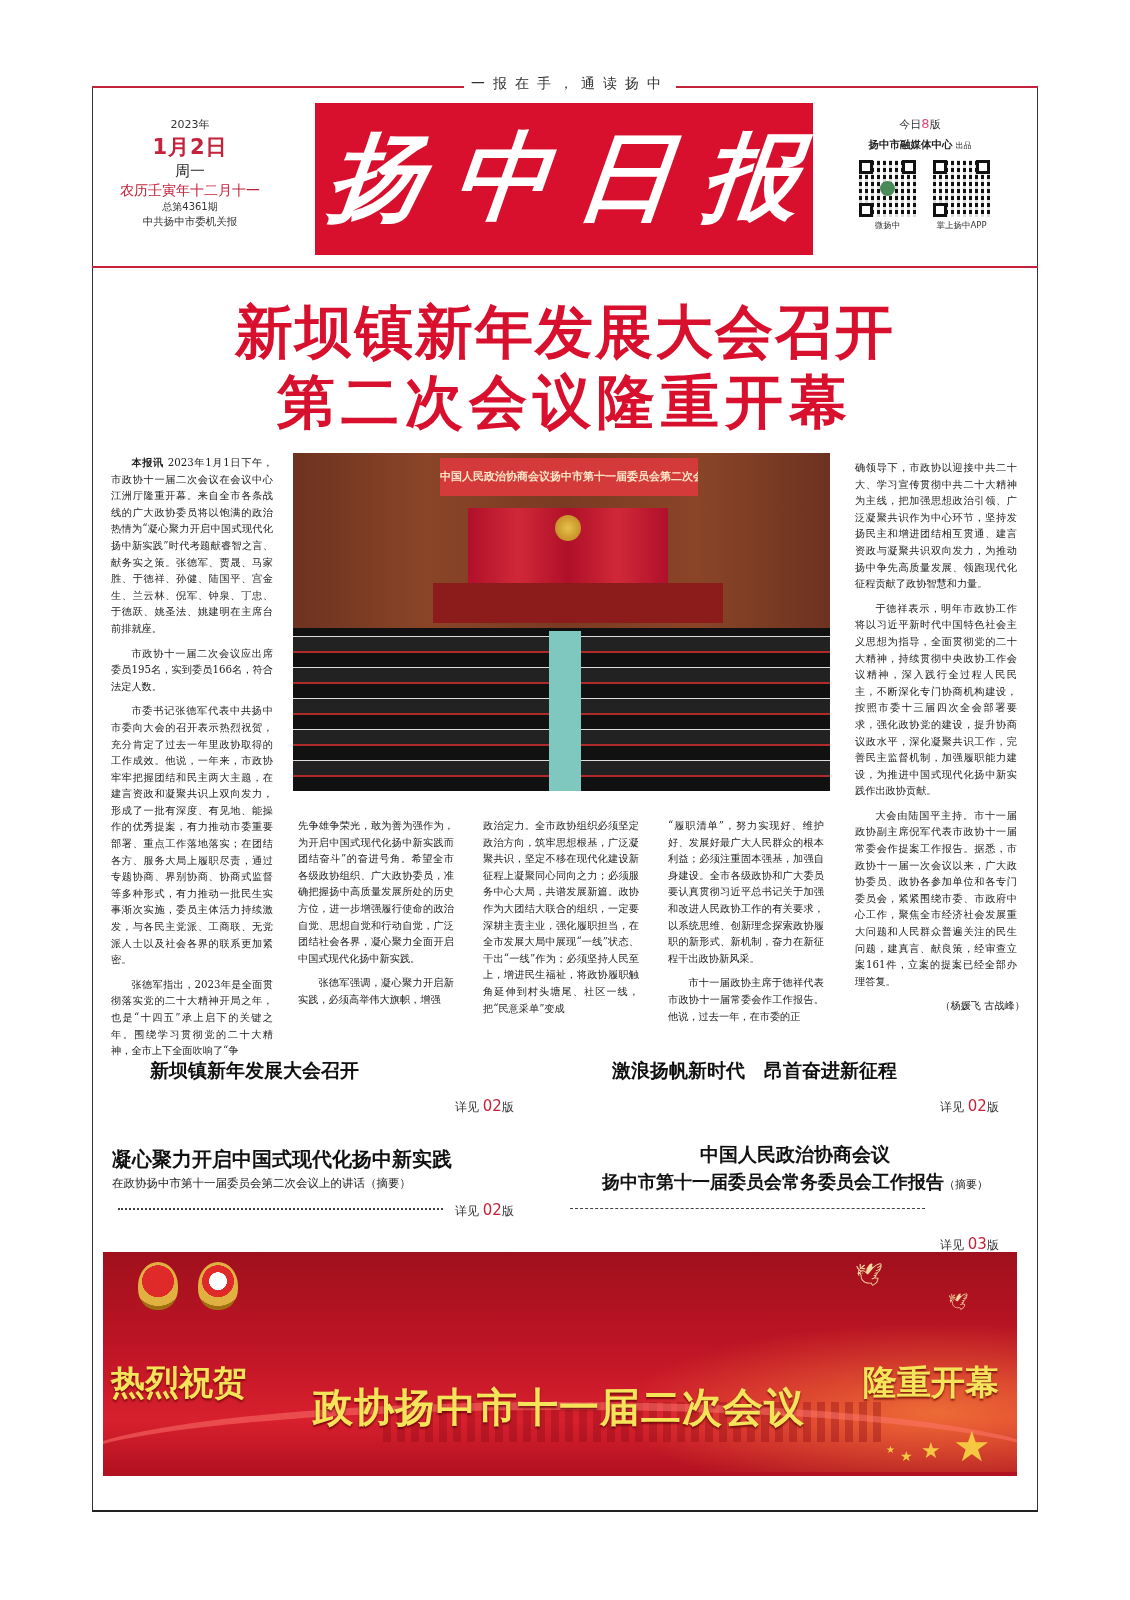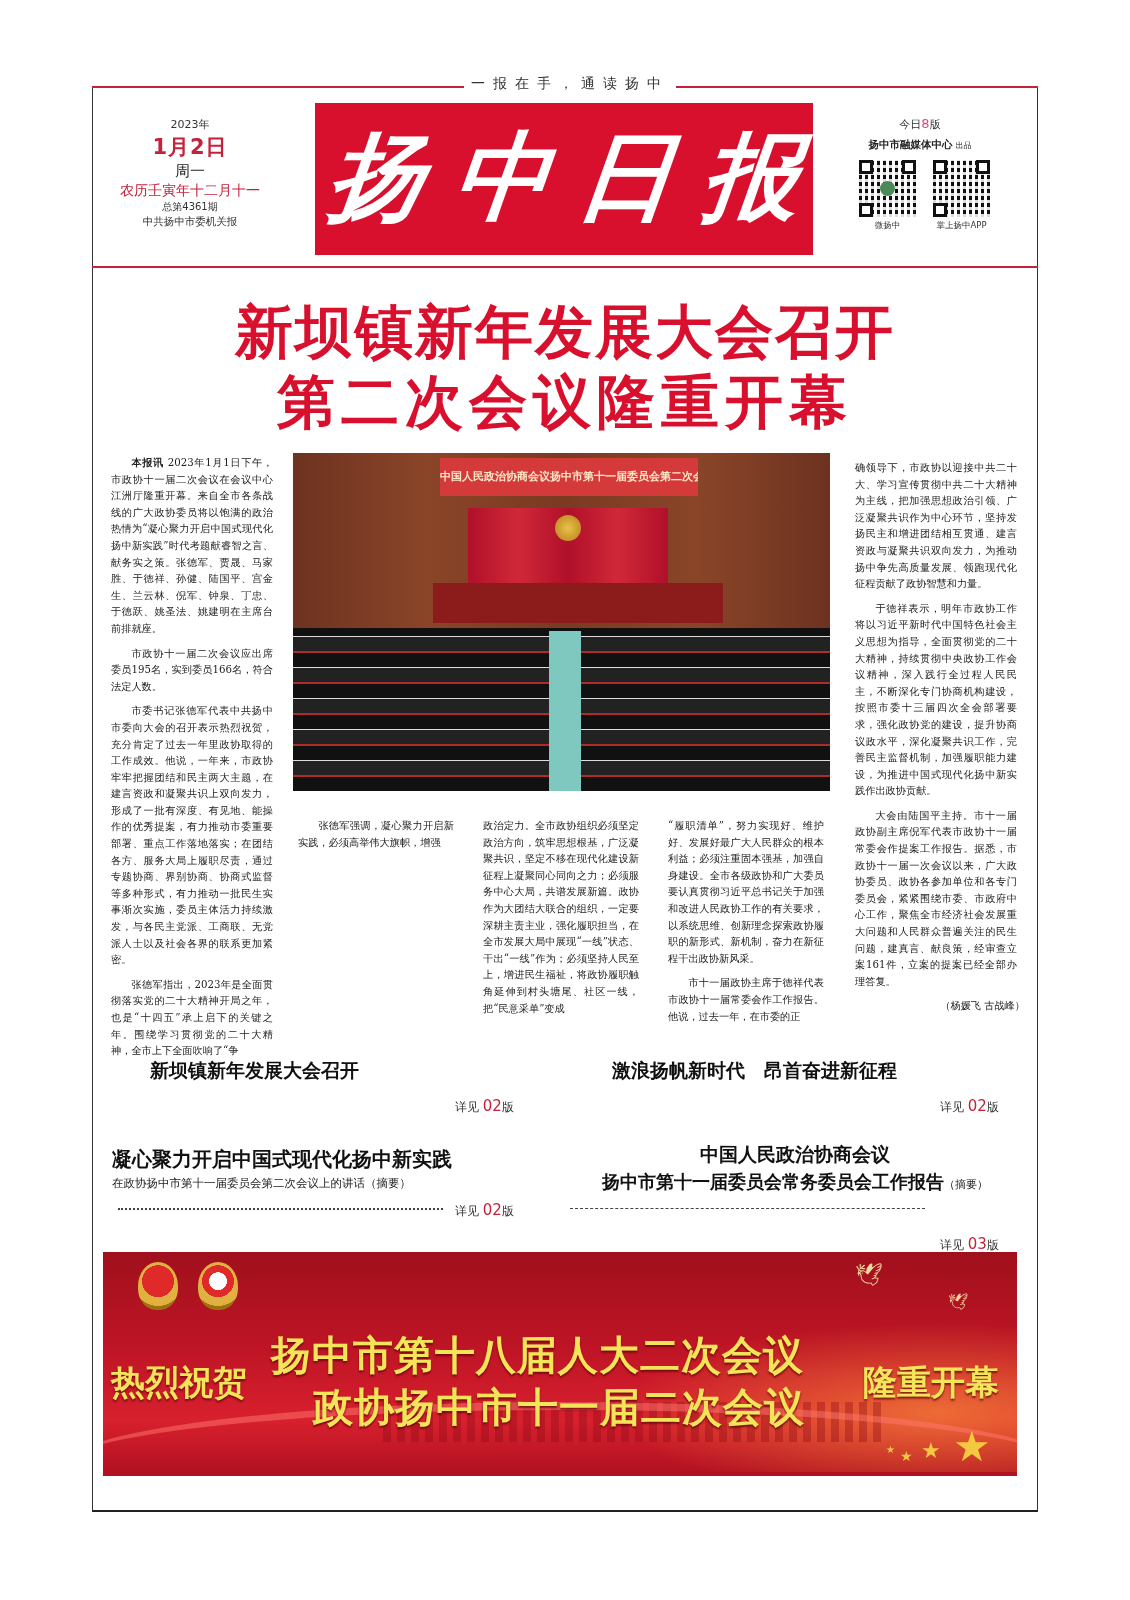--- a/index.html
+++ b/index.html
@@ -124,20 +124,21 @@
   <div class="ph-wall"></div>
   <div class="ph-banner" style="font-size:11px;line-height:38px;overflow:hidden;white-space:nowrap;">中国人民政治协商会议扬中市第十一届委员会第二次会议</div>
   <div class="ph-curtain"></div>
   <div class="ph-emblem"></div>
   <div class="ph-stage"></div>
   <div class="ph-floor"></div>
   <div class="ph-aisle"></div>
 </div>
 
 <div class="abs col" style="left:290px;top:810px;width:172px;">
+  <p style="text-indent:0">先争雄争荣光，敢为善为强作为，为开启中国式现代化扬中新实践而团结奋斗”的奋进号角。希望全市各级政协组织、广大政协委员，准确把握扬中高质量发展所处的历史方位，进一步增强履行使命的政治自觉、思想自觉和行动自觉，广泛团结社会各界，凝心聚力全面开启中国式现代化扬中新实践。</p>
   <p>张德军强调，凝心聚力开启新实践，必须高举伟大旗帜，增强</p>
 </div>
 
 <div class="abs col" style="left:475px;top:810px;width:172px;">
   <p style="text-indent:0">政治定力。全市政协组织必须坚定政治方向，筑牢思想根基，广泛凝聚共识，坚定不移在现代化建设新征程上凝聚同心同向之力；必须服务中心大局，共谱发展新篇。政协作为大团结大联合的组织，一定要深耕主责主业，强化履职担当，在全市发展大局中展现“一线”状态、干出“一线”作为；必须坚持人民至上，增进民生福祉，将政协履职触角延伸到村头塘尾、社区一线，把“民意采单”变成</p>
 </div>
 
 <div class="abs col" style="left:660px;top:810px;width:172px;">
   <p style="text-indent:0">“履职清单”，努力实现好、维护好、发展好最广大人民群众的根本利益；必须注重固本强基，加强自身建设。全市各级政协和广大委员要认真贯彻习近平总书记关于加强和改进人民政协工作的有关要求，以系统思维、创新理念探索政协履职的新形式、新机制，奋力在新征程干出政协新风采。</p>
   <p>市十一届政协主席于德祥代表市政协十一届常委会作工作报告。他说，过去一年，在市委的正</p>
@@ -178,20 +179,19 @@
 
 <div class="abs banner">
   <div class="glow"></div>
   <div class="sky"></div>
   <div class="wave"></div>
   <div class="emb" style="left:35px;"></div>
   <div class="emb" style="left:95px;background:radial-gradient(circle at 50% 40%,#fff 0 25%,#e02a2a 26% 45%,#e0b040 46% 70%,#a07010 71%);"></div>
   <div class="bird" style="left:752px;top:10px;">🕊</div>
   <div class="bird" style="left:845px;top:40px;font-size:16px;">🕊</div>
   <div class="btext" style="left:8px;top:108px;font-size:34px;">热烈祝贺</div>
-  <div class="btext" style="left:168px;top:76px;font-size:40px;letter-spacing:1px;">扬中市第十八届人大二次会议</div>
   <div class="btext" style="left:210px;top:128px;font-size:40px;letter-spacing:1px;">政协扬中市十一届二次会议</div>
   <div class="btext" style="left:760px;top:108px;font-size:34px;">隆重开幕</div>
   <div class="star" style="left:850px;top:170px;font-size:42px;">★</div>
   <div class="star" style="left:818px;top:186px;font-size:22px;">★</div>
   <div class="star" style="left:797px;top:196px;font-size:14px;">★</div>
   <div class="star" style="left:783px;top:192px;font-size:10px;">★</div>
 </div>
 
 </body></html>

